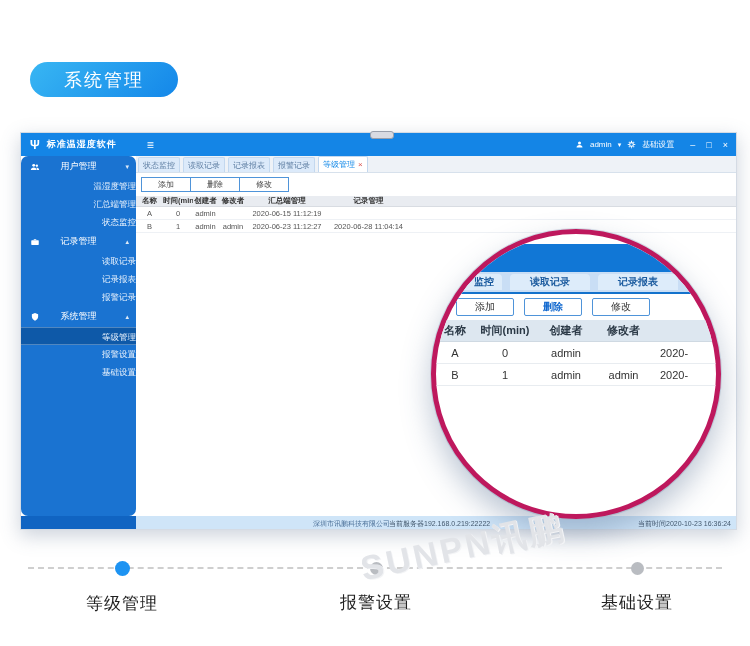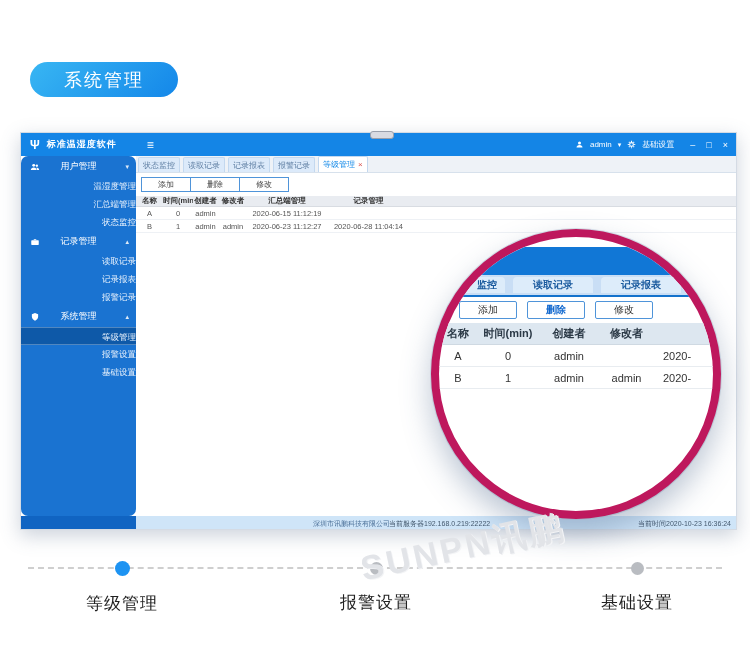--- a/index.html
+++ b/index.html
@@ -64,21 +64,21 @@
   
   .wfooter { position:absolute; left:0; bottom:0; right:0; height:13px; display:flex; }
   .wf-left { width:115px; background:#1064c2; }
   .wf-strip { flex:1; background:#cfe5f8; position:relative; font-size:7px; color:#44596e; }
   .wf-company { position:absolute; left:177px; top:3px; color:#4a6f97; }
   .wf-server  { position:absolute; left:253px; top:3px; }
   .wf-time    { position:absolute; right:5px;  top:3px; }
 
   
   .mag { position:absolute; left:410px; top:96px; width:290px; height:290px; border-radius:50%;
-    background:#fff; border:8px solid #be185d; overflow:hidden; z-index:5;
+    background:#fff; border:5px solid #be185d; overflow:hidden; z-index:5;
     box-shadow:0 14px 30px rgba(60,90,130,.35), 0 0 0 1px rgba(205,215,228,.7); }
   .mag-title { position:absolute; left:-10px; right:-10px; top:10px; height:28px; background:#1177d6; }
   .mag-tabstrip { position:absolute; left:-10px; right:-10px; top:38px; height:20px; background:#c9def5; }
   .mag-chips { position:absolute; left:0; top:40px; display:flex; }
   .mchip { height:16px; background:#ddecfa; border-radius:4px 4px 0 0; margin-right:8px;
     font-size:10px; font-weight:bold; color:#1a5a9e; display:flex; align-items:center; justify-content:center; }
   .mchip:nth-child(1){ width:66px; justify-content:flex-end; padding-right:8px; }
   .mchip:nth-child(2){ width:80px; } .mchip:nth-child(3){ width:80px; }
   .mag-rule { position:absolute; left:-10px; right:-10px; top:58px; height:2px; background:#1372cc; }
   .mag-btns { position:absolute; left:20px; top:64px; display:flex; gap:10px; }

